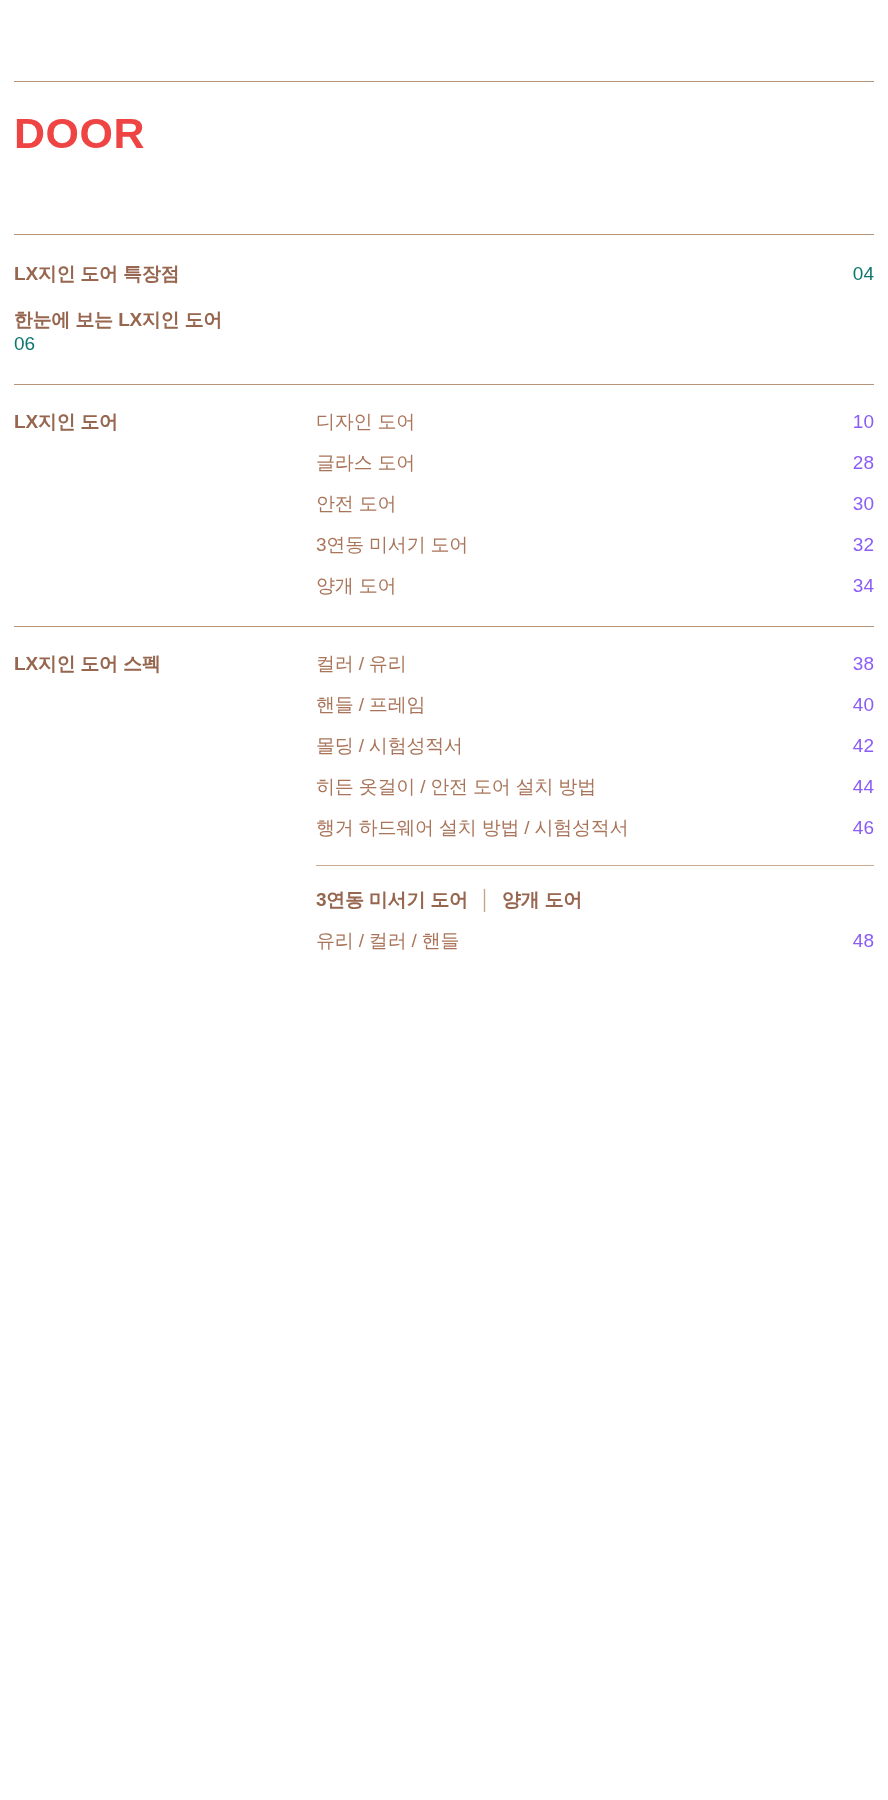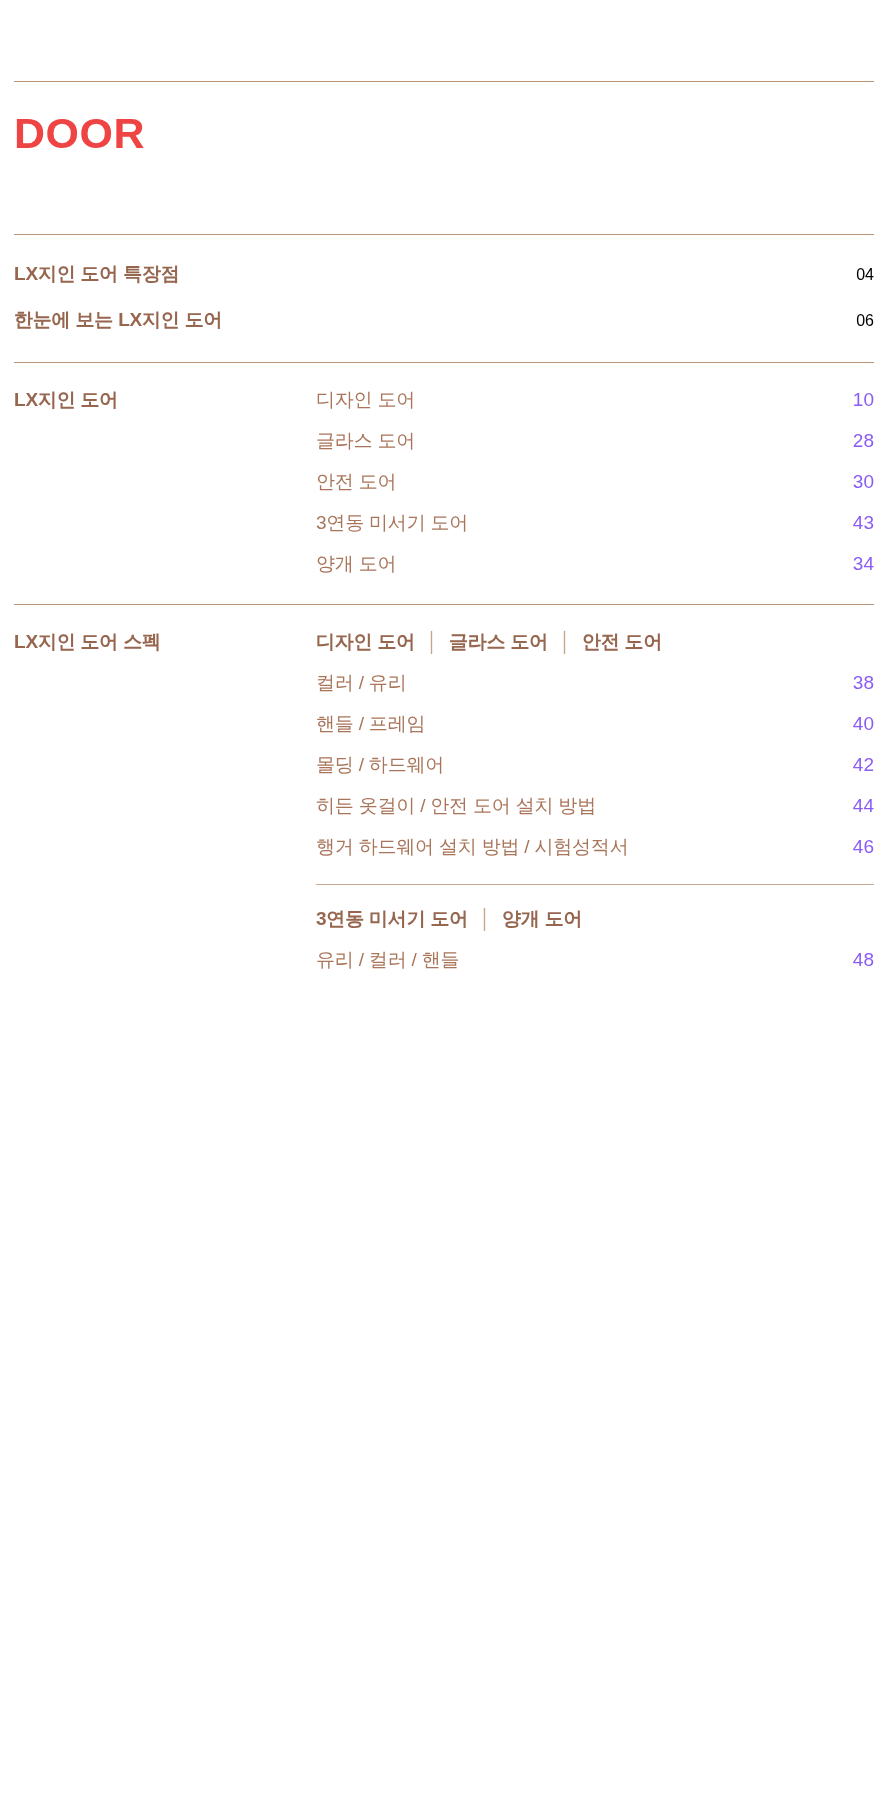--- a/index.html
+++ b/index.html
@@ -51,26 +51,26 @@
     justify-content: space-between;
     padding: 0 0 0 0;
   }
   .row-simple .label {
     font-size: 19px;
     font-weight: bold;
     color: #97664f;
     letter-spacing: -0.2px;
   }
   .row-simple .page-num {
-    font-size: 16px;
-    color: #000000;
+    font-size: 19px;
+    color: #0f766e;
     font-weight: normal;
   }
   .r1 { margin-top: 26px; gap: 48px; }
-  .r2 { margin-top: 20px; }
+  .r2 { margin-top: 20px; flex-direction: column; }
 
   
   .group {
     display: flex;
     align-items: flex-start;
     gap: 16px;
   }
   .group .col-left {
     width: 286px;
     flex: 0 0 286px;
@@ -156,54 +156,47 @@
       <div class="entry">
         <span class="name">글라스 도어</span>
         <span class="page-num">28</span>
       </div>
       <div class="entry">
         <span class="name">안전 도어</span>
         <span class="page-num">30</span>
       </div>
       <div class="entry">
         <span class="name">3연동 미서기 도어</span>
-        <span class="page-num">43</span>
+        <span class="page-num">32</span>
       </div>
       <div class="entry">
         <span class="name">양개 도어</span>
         <span class="page-num">34</span>
       </div>
 
     </div>
   </div>
 
   <hr class="rule s3">
 
   <div class="group">
     <div class="col-left">LX지인 도어 스펙</div>
     <div class="col-right">
 
-      <div class="subhead">
-        <span>디자인 도어</span>
-        <span class="sep">│</span>
-        <span>글라스 도어</span>
-        <span class="sep">│</span>
-        <span>안전 도어</span>
-      </div>
 
       <div class="entry">
         <span class="name">컬러 / 유리</span>
         <span class="page-num">38</span>
       </div>
       <div class="entry">
         <span class="name">핸들 / 프레임</span>
         <span class="page-num">40</span>
       </div>
       <div class="entry">
-        <span class="name">몰딩 / 하드웨어</span>
+        <span class="name">몰딩 / 시험성적서</span>
         <span class="page-num">42</span>
       </div>
       <div class="entry">
         <span class="name">히든 옷걸이 / 안전 도어 설치 방법</span>
         <span class="page-num">44</span>
       </div>
       <div class="entry">
         <span class="name">행거 하드웨어 설치 방법 / 시험성적서</span>
         <span class="page-num">46</span>
       </div>

